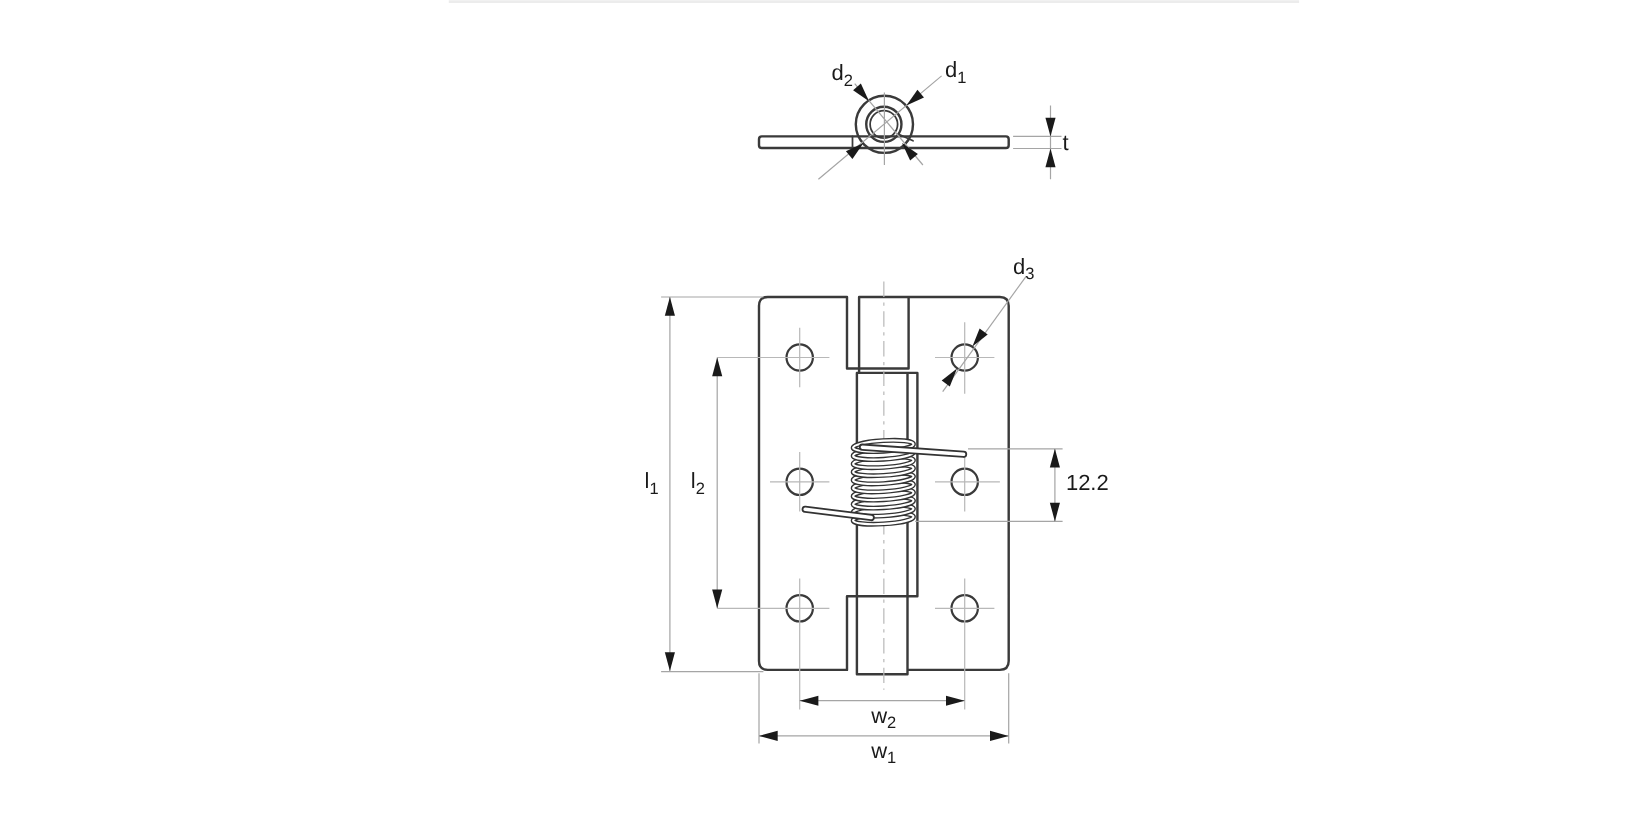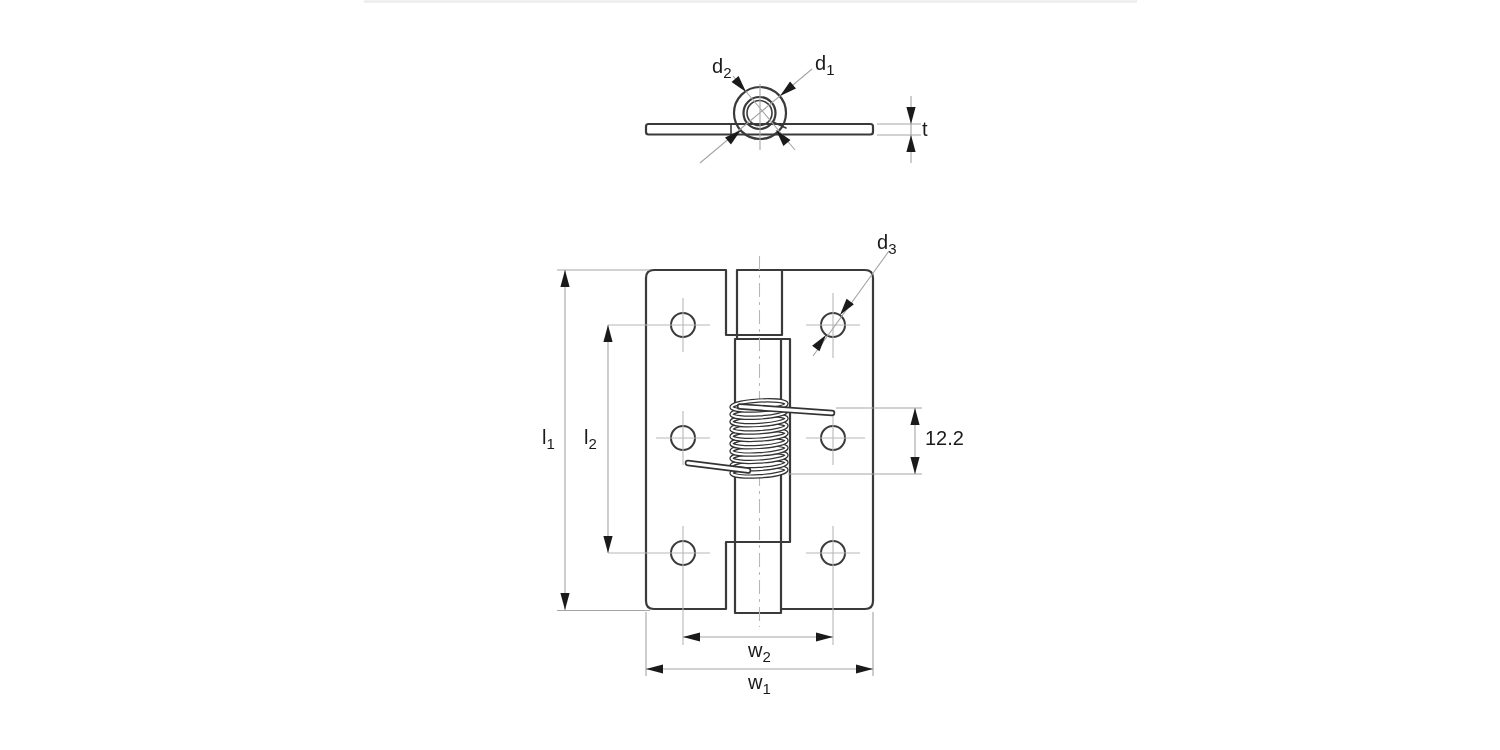--- a/index.html
+++ b/index.html
@@ -1,16 +1,16 @@
 <!DOCTYPE html>
 <html><head>
 <meta charset="utf-8">
 <style>
   html,body{margin:0;padding:0;background:#fff;}
-  .canvas{position:relative;width:1304px;height:750px;background:#fff;overflow:hidden;}
+  .canvas{position:relative;width:1304px;height:750px;background:#fff;overflow:hidden;margin-left:44px;}
   svg{position:absolute;left:0;top:0;}
   .ln-dark{stroke:#3a3a3a;stroke-width:2.2;fill:none;stroke-linecap:round;stroke-linejoin:round;}
   .ln-mid{stroke:#3a3a3a;stroke-width:1.6;fill:none;stroke-linecap:round;}
   .ln-thin{stroke:#a5a5a5;stroke-width:1.1;fill:none;}
   .ln-cross{stroke:#b8b8b8;stroke-width:1.1;fill:none;}
   .hole{fill:#ffffff;stroke:#3a3a3a;stroke-width:2;}
   .arrow{fill:#1a1a1a;}
   .txt{font-family:"Liberation Sans","DejaVu Sans",sans-serif;font-size:20px;fill:#1a1a1a;}
   .sub{font-size:15px;}
   .coil{fill:#ffffff;stroke:#333333;stroke-width:4.4;}

